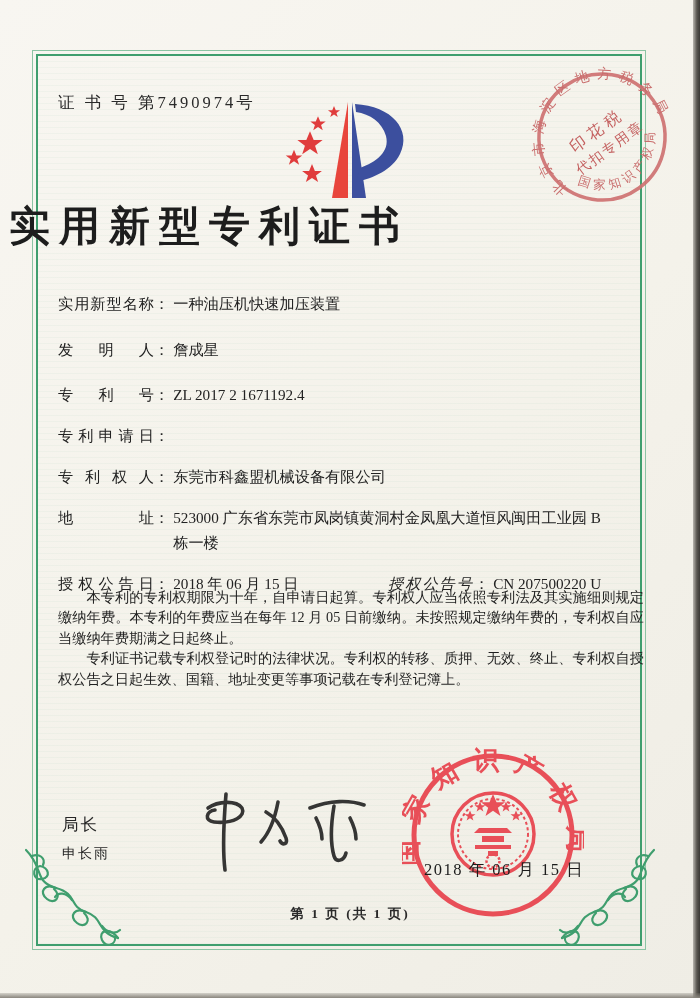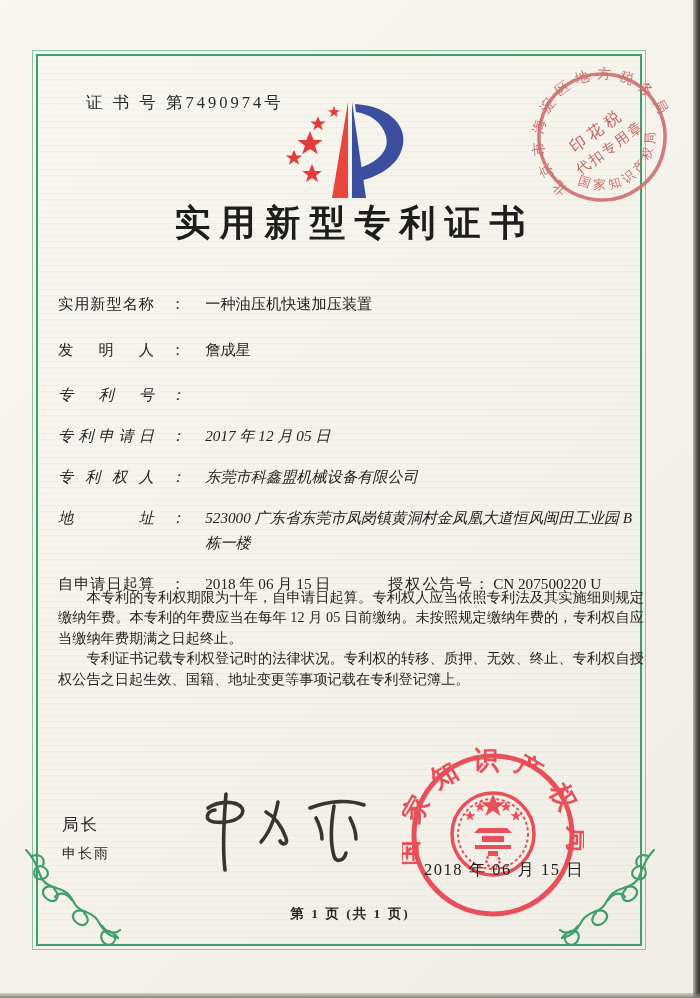--- a/index.html
+++ b/index.html
@@ -10,33 +10,33 @@
   .edge-right{position:absolute;right:0;top:0;width:7px;height:100%;
         background:linear-gradient(to right,#b9b6af,#5a5751 55%,#3a3834);z-index:50;}
   .edge-bottom{position:absolute;left:0;bottom:0;width:100%;height:5px;
         background:linear-gradient(to bottom,rgba(120,117,110,.25),#8a867e);z-index:50;}
   
   .border-outer{position:absolute;left:32px;top:50px;width:612px;height:898px;
         border:1.5px solid #8cc4a4;}
   .border-inner{position:absolute;left:3px;top:3px;right:3px;bottom:3px;
         border:2.5px solid #3f9e6e;
         background:repeating-linear-gradient(0deg,rgba(90,170,130,.05) 0 1px,transparent 1px 6px);}
-  .cert-number{position:absolute;left:58px;top:92px;font-size:16.5px;letter-spacing:3px;color:#2a2a2a;margin-left:28px;}
+  .cert-number{position:absolute;left:58px;top:92px;font-size:16.5px;letter-spacing:3px;color:#2a2a2a;}
   .logo-wrap{position:absolute;left:272px;top:96px;width:156px;height:110px;}
-  .title{position:absolute;left:0;top:199px;width:100%;text-align:center;
-        font-size:36px;font-weight:bold;letter-spacing:9px;color:#1d1d1d;padding-left:9px;box-sizing:border-box;}
+  .title{position:absolute;left:0;top:199px;width:100%;
+        font-size:41px;font-weight:bold;letter-spacing:9px;color:#1d1d1d;padding-left:9px;box-sizing:border-box;}
   .fields{position:absolute;left:58px;top:291px;width:586px;font-size:15.2px;}
-  .row{position:relative;display:flex;align-items:flex-start;line-height:25px;gap:16px;}
+  .row{position:relative;display:flex;align-items:flex-start;line-height:25px;}
   .lbl{display:inline-block;width:96px;text-align:justify;text-align-last:justify;color:#222;}
   .colon{margin-right:4px;}
   .val{color:#222;}
   .val-wrap{display:inline-block;width:438px;vertical-align:top;}
-  .mb-a{margin-bottom:21px;} .mb-b{margin-bottom:20px;font-family:Liberation Serif, serif;} .mb-c{margin-bottom:16px;font-style:italic;}
+  .mb-a{margin-bottom:21px;} .mb-b{margin-bottom:20px;font-family:Liberation Serif, serif;} .mb-c{margin-bottom:16px;}
   .grant-num{position:absolute;left:330px;top:0;display:flex;}
-  .grant-num .lbl{width:auto;text-align:right;text-align-last:auto;letter-spacing:2px;}
+  .grant-num .lbl{width:auto;text-align:right;text-align-last:auto;letter-spacing:2px;font-style:italic;}
   .paragraphs{position:absolute;left:58px;top:587px;width:586px;
         font-size:14.2px;line-height:20.4px;text-align:justify;color:#1f1f1f;}
   .paragraphs p{margin:0;text-indent:2em;}
   .sign-title{position:absolute;left:62px;top:814px;font-size:16.5px;letter-spacing:2px;text-align:right;}
   .sign-name{position:absolute;left:62px;top:845px;font-size:14px;letter-spacing:2px;}
   .signature{position:absolute;left:182px;top:778px;width:200px;height:104px;}
   .seal{position:absolute;left:402px;top:744px;width:182px;height:182px;z-index:5;}
   .seal-date{position:absolute;left:424px;top:859px;font-size:16.5px;letter-spacing:1.5px;
         color:#1c1c1c;z-index:6;}
   .footer{position:absolute;left:0;top:905px;width:100%;text-align:center;
@@ -129,38 +129,38 @@
       <span class="val">一种油压机快速加压装置</span>
     </div>
     <div class="row mb-b">
       <span class="lbl">发明人</span>
         <span class="colon">：</span>
       <span class="val">詹成星</span>
     </div>
     <div class="row mb-c">
       <span class="lbl">专利号</span>
         <span class="colon">：</span>
+      <span class="val">ZL 2017 2 1671192.4</span>
     </div>
     <div class="row mb-c">
       <span class="lbl">专利申请日</span>
         <span class="colon">：</span>
-      <span class="val">2017 年 12 月 05 日</span>
     </div>
     <div class="row mb-c">
       <span class="lbl">专利权人</span>
         <span class="colon">：</span>
       <span class="val">东莞市科鑫盟机械设备有限公司</span>
     </div>
     <div class="row mb-c">
       <span class="lbl">地址</span>
         <span class="colon">：</span>
       <span class="val val-wrap">523000 广东省东莞市凤岗镇黄洞村金凤凰大道恒风闽田工业园 B 栋一楼</span>
     </div>
     <div class="row">
-      <span class="lbl">自申请日起算</span>
+      <span class="lbl">授权公告日</span>
         <span class="colon">：</span>
       <span class="val">2018 年 06 月 15 日</span>
       <span class="grant-num">
         <span class="lbl">授权公告号</span>
           <span class="colon">：</span>
         <span class="val">CN 207500220 U</span>
       </span>
     </div>
   </div>
 

